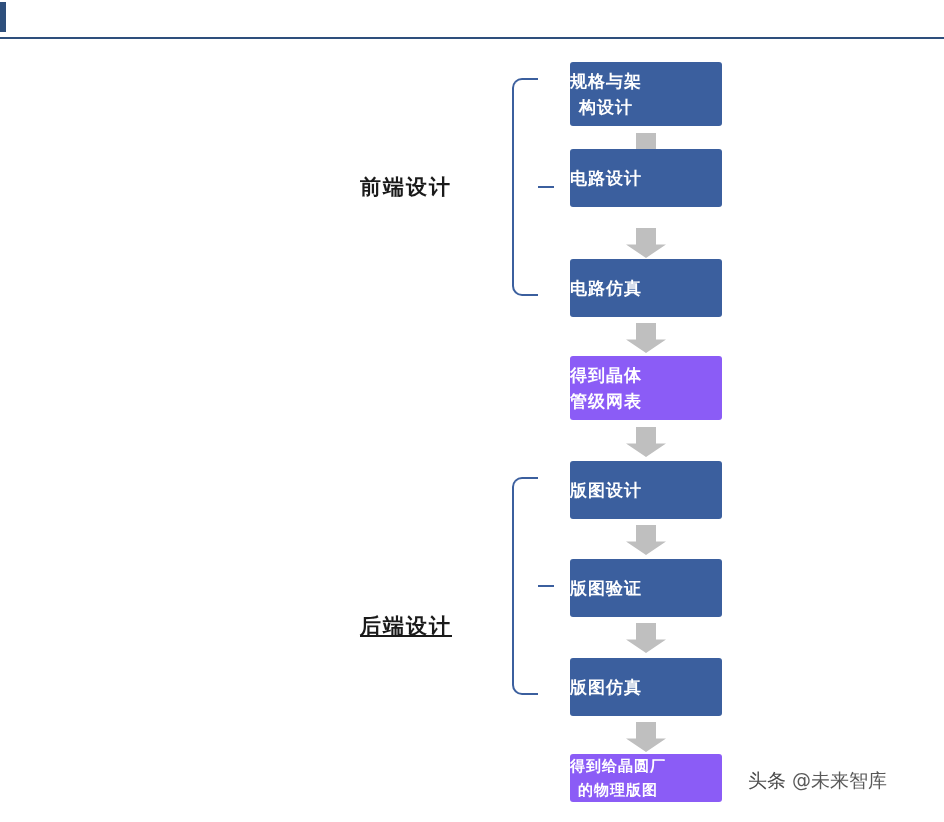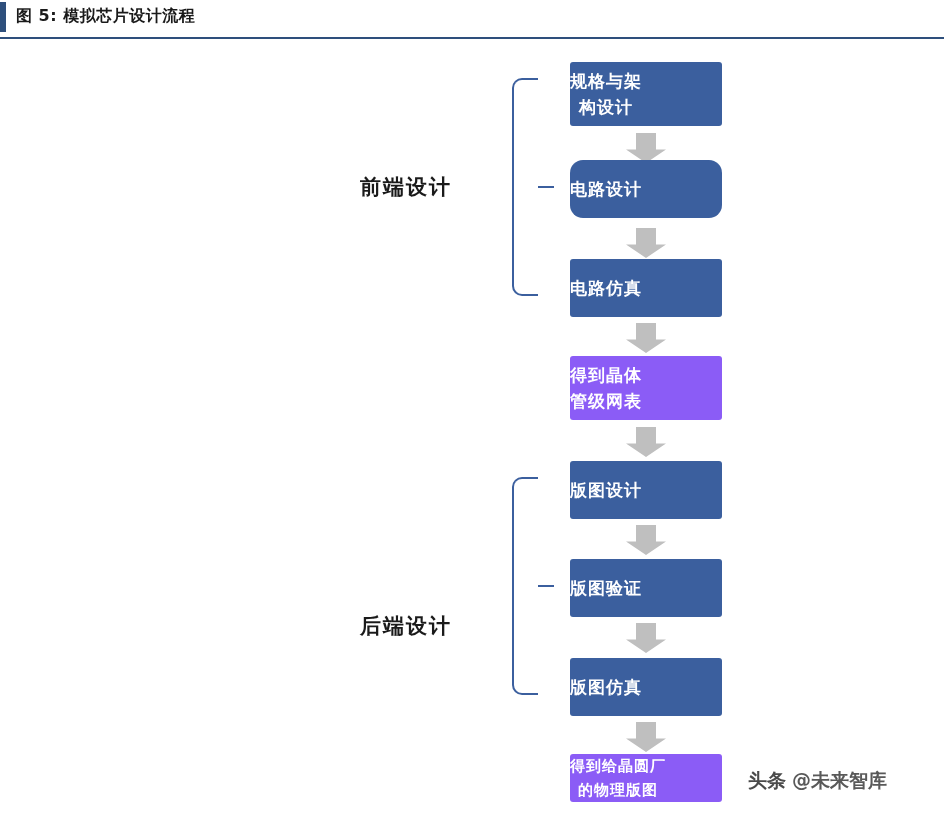--- a/index.html
+++ b/index.html
@@ -118,44 +118,43 @@
   
   #watermark {
     position: absolute;
     left: 748px;
     top: 768px;
     display: flex;
     align-items: flex-start;
     gap: 6px;
     font-family: "DejaVu Sans", sans-serif;
     font-size: 19px;
-    font-weight: bold;
+    font-weight: normal;
     color: #595959;
     white-space: nowrap;
   }
   #watermark .wm-prefix { color: #4a4a4a; }
 </style>
 </head>
 <body>
 
 <div id="fig-header">
   <div id="fig-header-accent"></div>
-  <div id="fig-title">图 5:  模拟芯片设计流程</div>
   <div id="fig-header-rule"></div>
 </div>
 
 <div class="node blue h2" style="left:570px; top:62px;">
   <div>
     <div>规格与架</div>
     <div>构设计</div>
   </div>
 </div>
 <div class="arrow" style="left:626px; top:133px;"></div>
 
-<div class="node blue h1" style="left:570px; top:160px;border-radius:13px;">
+<div class="node blue h1" style="left:570px; top:149px;">
   <div>
     <div>电路设计</div>
   </div>
 </div>
 <div class="arrow" style="left:626px; top:228px;"></div>
 
 <div class="node blue h1" style="left:570px; top:259px;">
   <div>
     <div>电路仿真</div>
   </div>
@@ -197,18 +196,18 @@
     <div>的物理版图</div>
   </div>
 </div>
 
 <div class="bracket" style="left:512px; top:78px; height:218px;"></div>
 <div class="bracket-stub" style="left:538px; top:186px;"></div>
 <div class="group-label" style="left:360px; top:133px;">前端设计</div>
 
 <div class="bracket" style="left:512px; top:477px; height:218px;"></div>
 <div class="bracket-stub" style="left:538px; top:585px;"></div>
-<div class="group-label" style="left:360px; top:572px;">后端设计</div>
+<div class="group-label" style="left:360px; top:572px;text-decoration:underline;">后端设计</div>
 
 <div id="watermark">
   <span class="wm-prefix">头条</span>
   <span>@未来智库</span>
 </div>
 
 </body></html>

